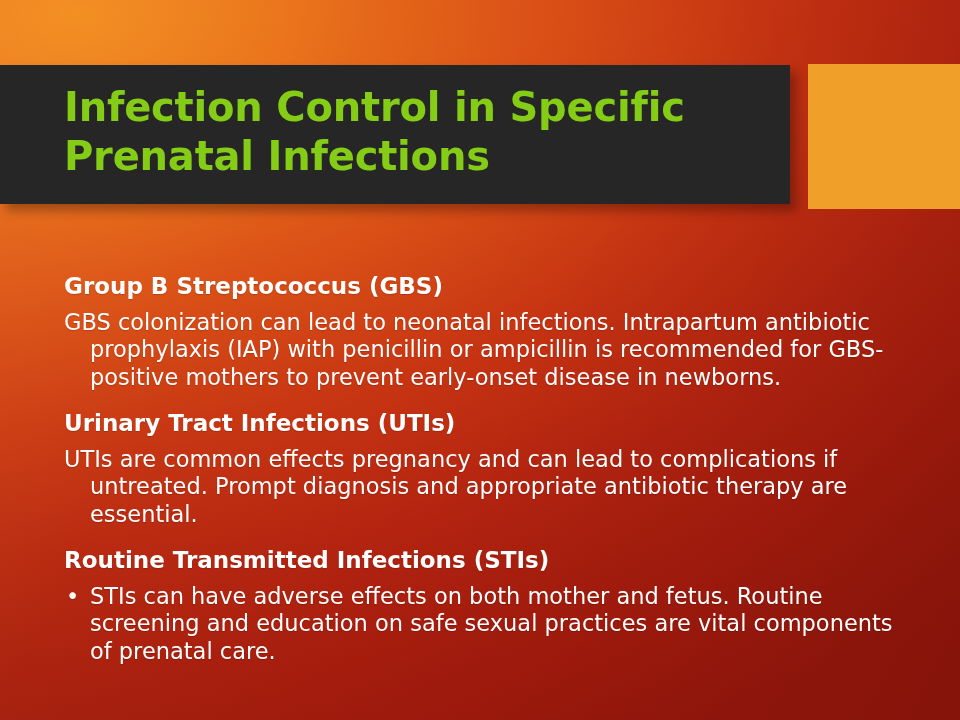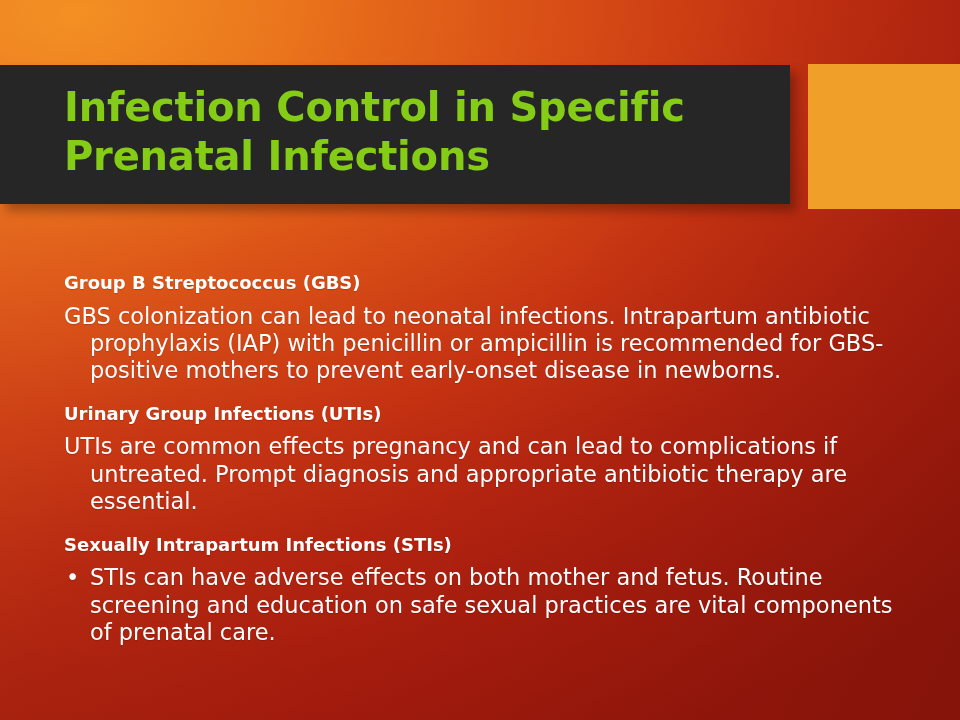--- a/index.html
+++ b/index.html
@@ -67,21 +67,21 @@
   
   .body {
     position: absolute;
     left: 64px;
     top: 272px;
     width: 836px;
     z-index: 3;
     color: #ffffff;
   }
   .heading {
-    font-size: 18px;
+    font-size: 23px;
     font-weight: bold;
     line-height: 1.25;
     margin: 0 0 8px 0;
     text-shadow: 0 1px 1px rgba(0,0,0,0.18);
   }
   .para {
     font-size: 22.5px;
     font-weight: normal;
     line-height: 1.22;
     margin: 0 0 14px 0;
@@ -123,28 +123,28 @@
   <div class="body">
 
     <div>
       <div class="heading">Group B Streptococcus (GBS)</div>
       <div class="para"><span class="first-line-pull">GBS colonization can lead to neonatal infections. Intrapartum antibiotic prophylaxis (IAP) with penicillin or ampicillin is recommended for GBS-positive mothers to prevent early-onset disease in newborns.</span></div>
     </div>
 
     <div class="gap-sm"></div>
 
     <div>
-      <div class="heading">Urinary Group Infections (UTIs)</div>
+      <div class="heading">Urinary Tract Infections (UTIs)</div>
       <div class="para"><span class="first-line-pull">UTIs are common effects pregnancy and can lead to complications if untreated. Prompt diagnosis and appropriate antibiotic therapy are essential.</span></div>
     </div>
 
     <div class="gap-sm"></div>
 
     <div>
-      <div class="heading">Sexually Intrapartum Infections (STIs)</div>
+      <div class="heading">Routine Transmitted Infections (STIs)</div>
       <div class="bullet-row">
         <span class="bullet-dot">•</span>
         <span>STIs can have adverse effects on both mother and fetus. Routine screening and education on safe sexual practices are vital components of prenatal care.</span>
       </div>
     </div>
 
   </div>
 </div>
 
 </body></html>

